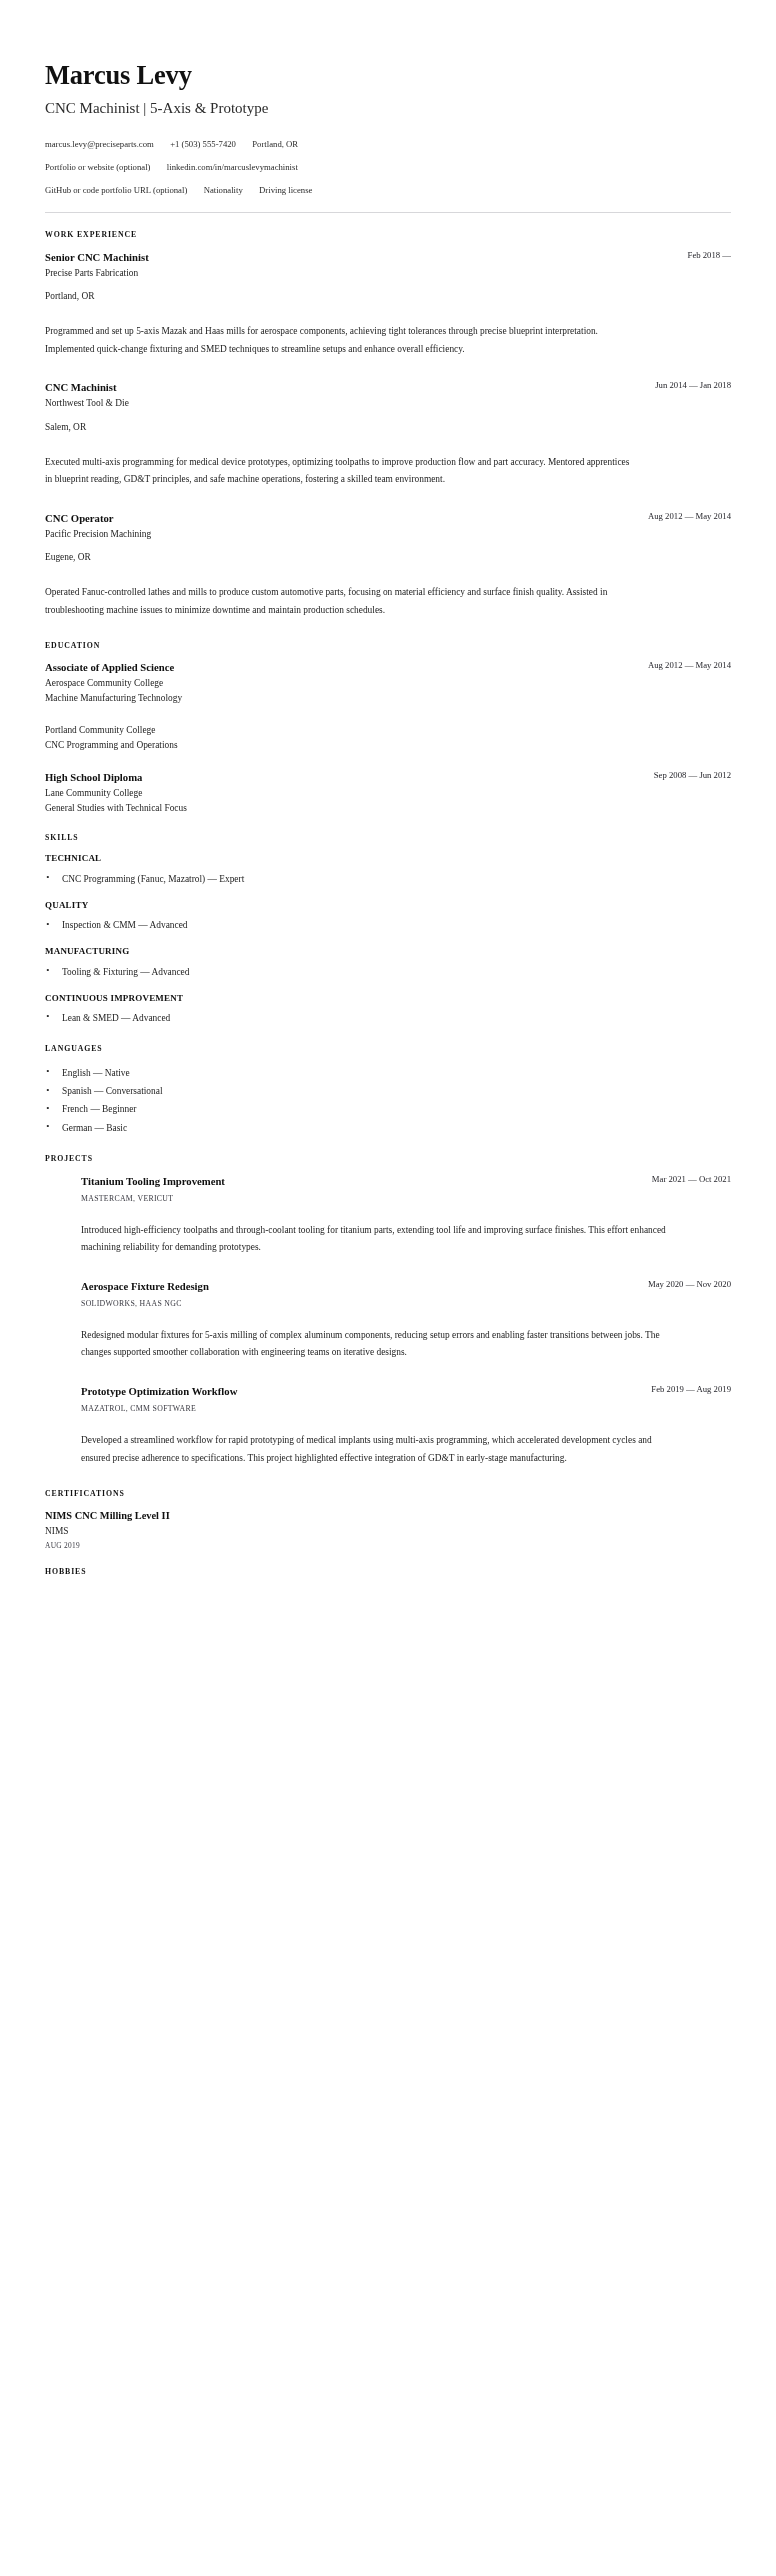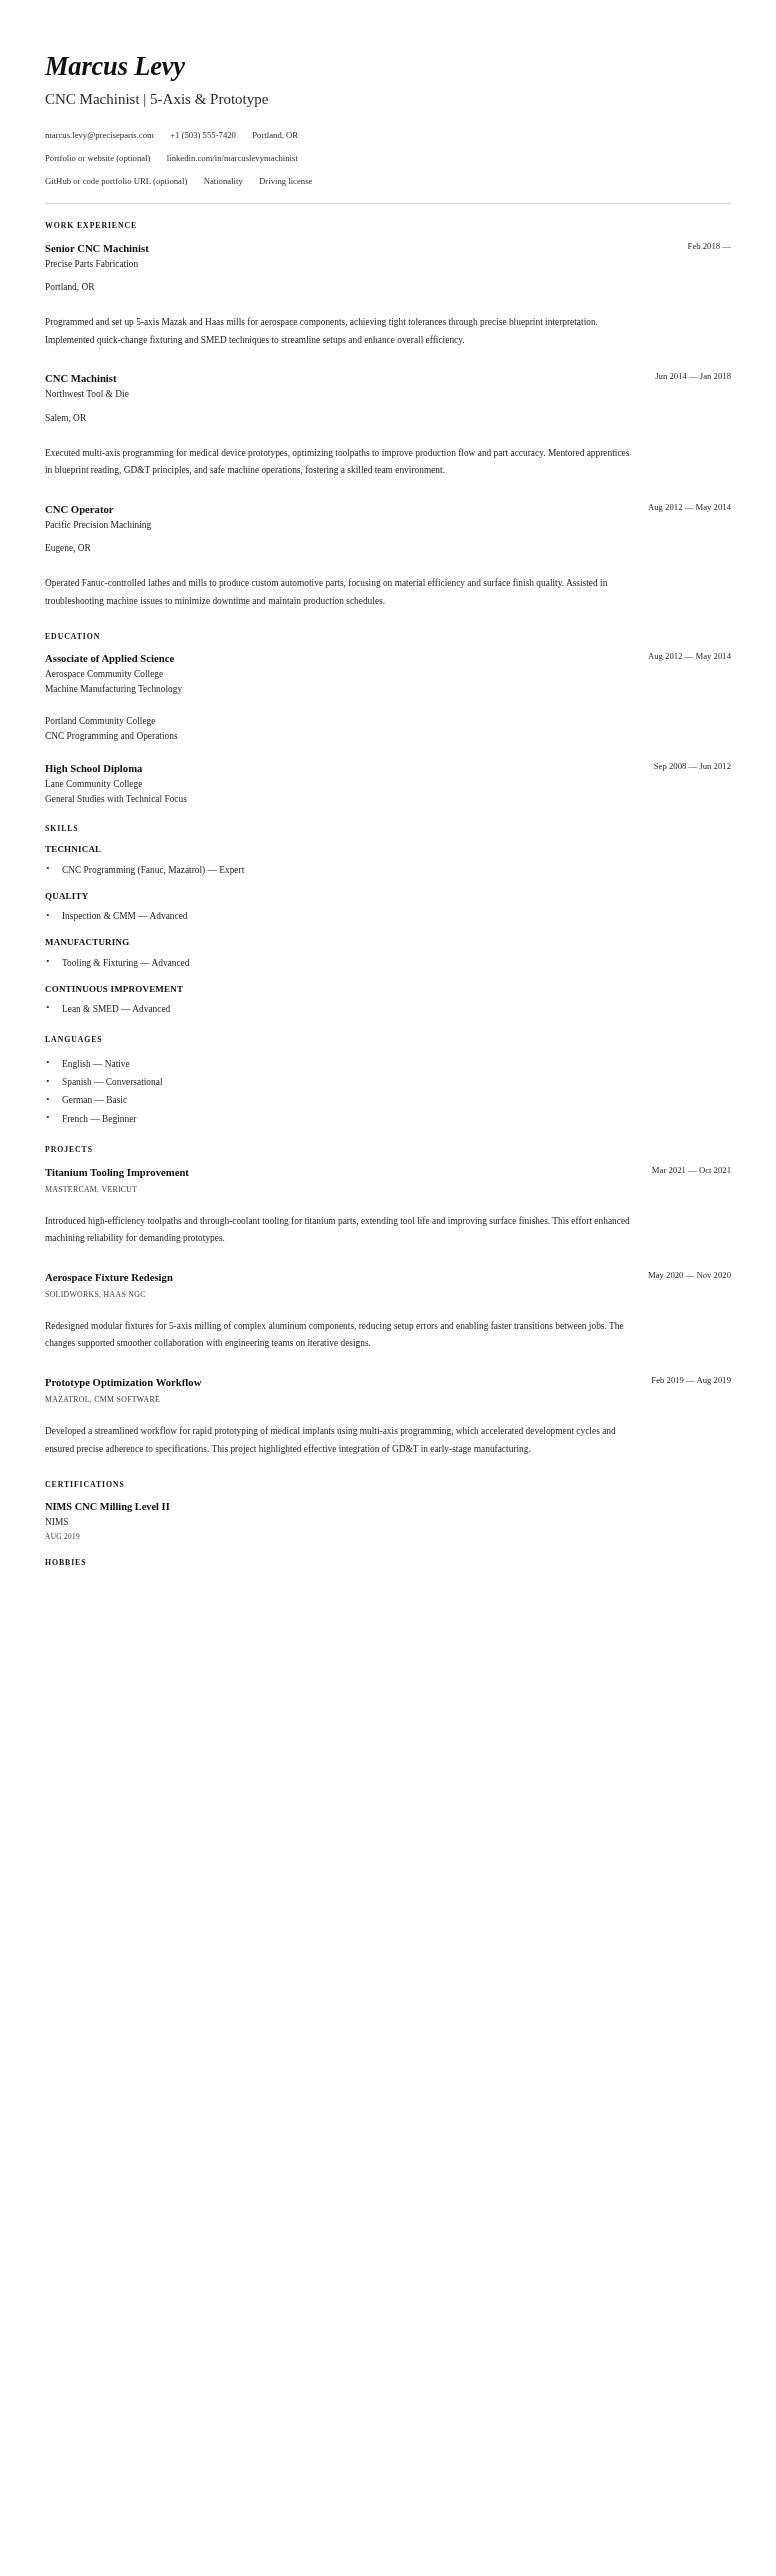--- a/index.html
+++ b/index.html
@@ -19,23 +19,22 @@
     width: 776px;
     padding: 47px 45px 26px 45px;
   }
 
   
   .name {
     font-size: 26.5px;
     font-weight: 700;
     line-height: 1.05;
     letter-spacing: -0.2px;
-    margin: 6px 0 9px 0;
+    margin: 15px 0 9px 0;
     color: #111111;
-    font-style: italic;
   }
   .subtitle {
     font-size: 15px;
     font-weight: 400;
     color: #2b2b2b;
     margin: 0 0 19.4px 0;
     line-height: 1.3;
   }
   .contact-row {
     font-size: 8.7px;
@@ -149,21 +148,21 @@
   ul.bullets li::before {
     content: "\2022";
     position: absolute;
     left: 1.3px;
     top: -0.6px;
     font-size: 9px;
     color: #1d1d1d;
   }
 
   
-  .project-entry { margin-bottom: 0; }
+  .project-entry { margin-bottom: 0; margin-left: 36px; }
   .project-tech {
     font-size: 7.8px;
     letter-spacing: 0.3px;
     text-transform: uppercase;
     color: #3a3a42;
     margin-top: 4.5px;
   }
 
   
   .cert-entry { margin-bottom: 6.5px; }
@@ -308,22 +307,22 @@
         <li>Lean &amp; SMED — Advanced</li>
       </ul>
     </div>
   </div>
 
   <div class="section">
     <div class="section-title">LANGUAGES</div>
     <ul class="bullets">
       <li>English — Native</li>
       <li>Spanish — Conversational</li>
+      <li>French — Beginner</li>
       <li>German — Basic</li>
-      <li>French — Beginner</li>
     </ul>
   </div>
 
   <div class="section">
     <div class="section-title">PROJECTS</div>
 
     <div class="entry project-entry">
       <div class="entry-head">
         <div class="entry-title">Titanium Tooling Improvement</div>
         <div class="entry-date">Mar 2021 — Oct 2021</div>

